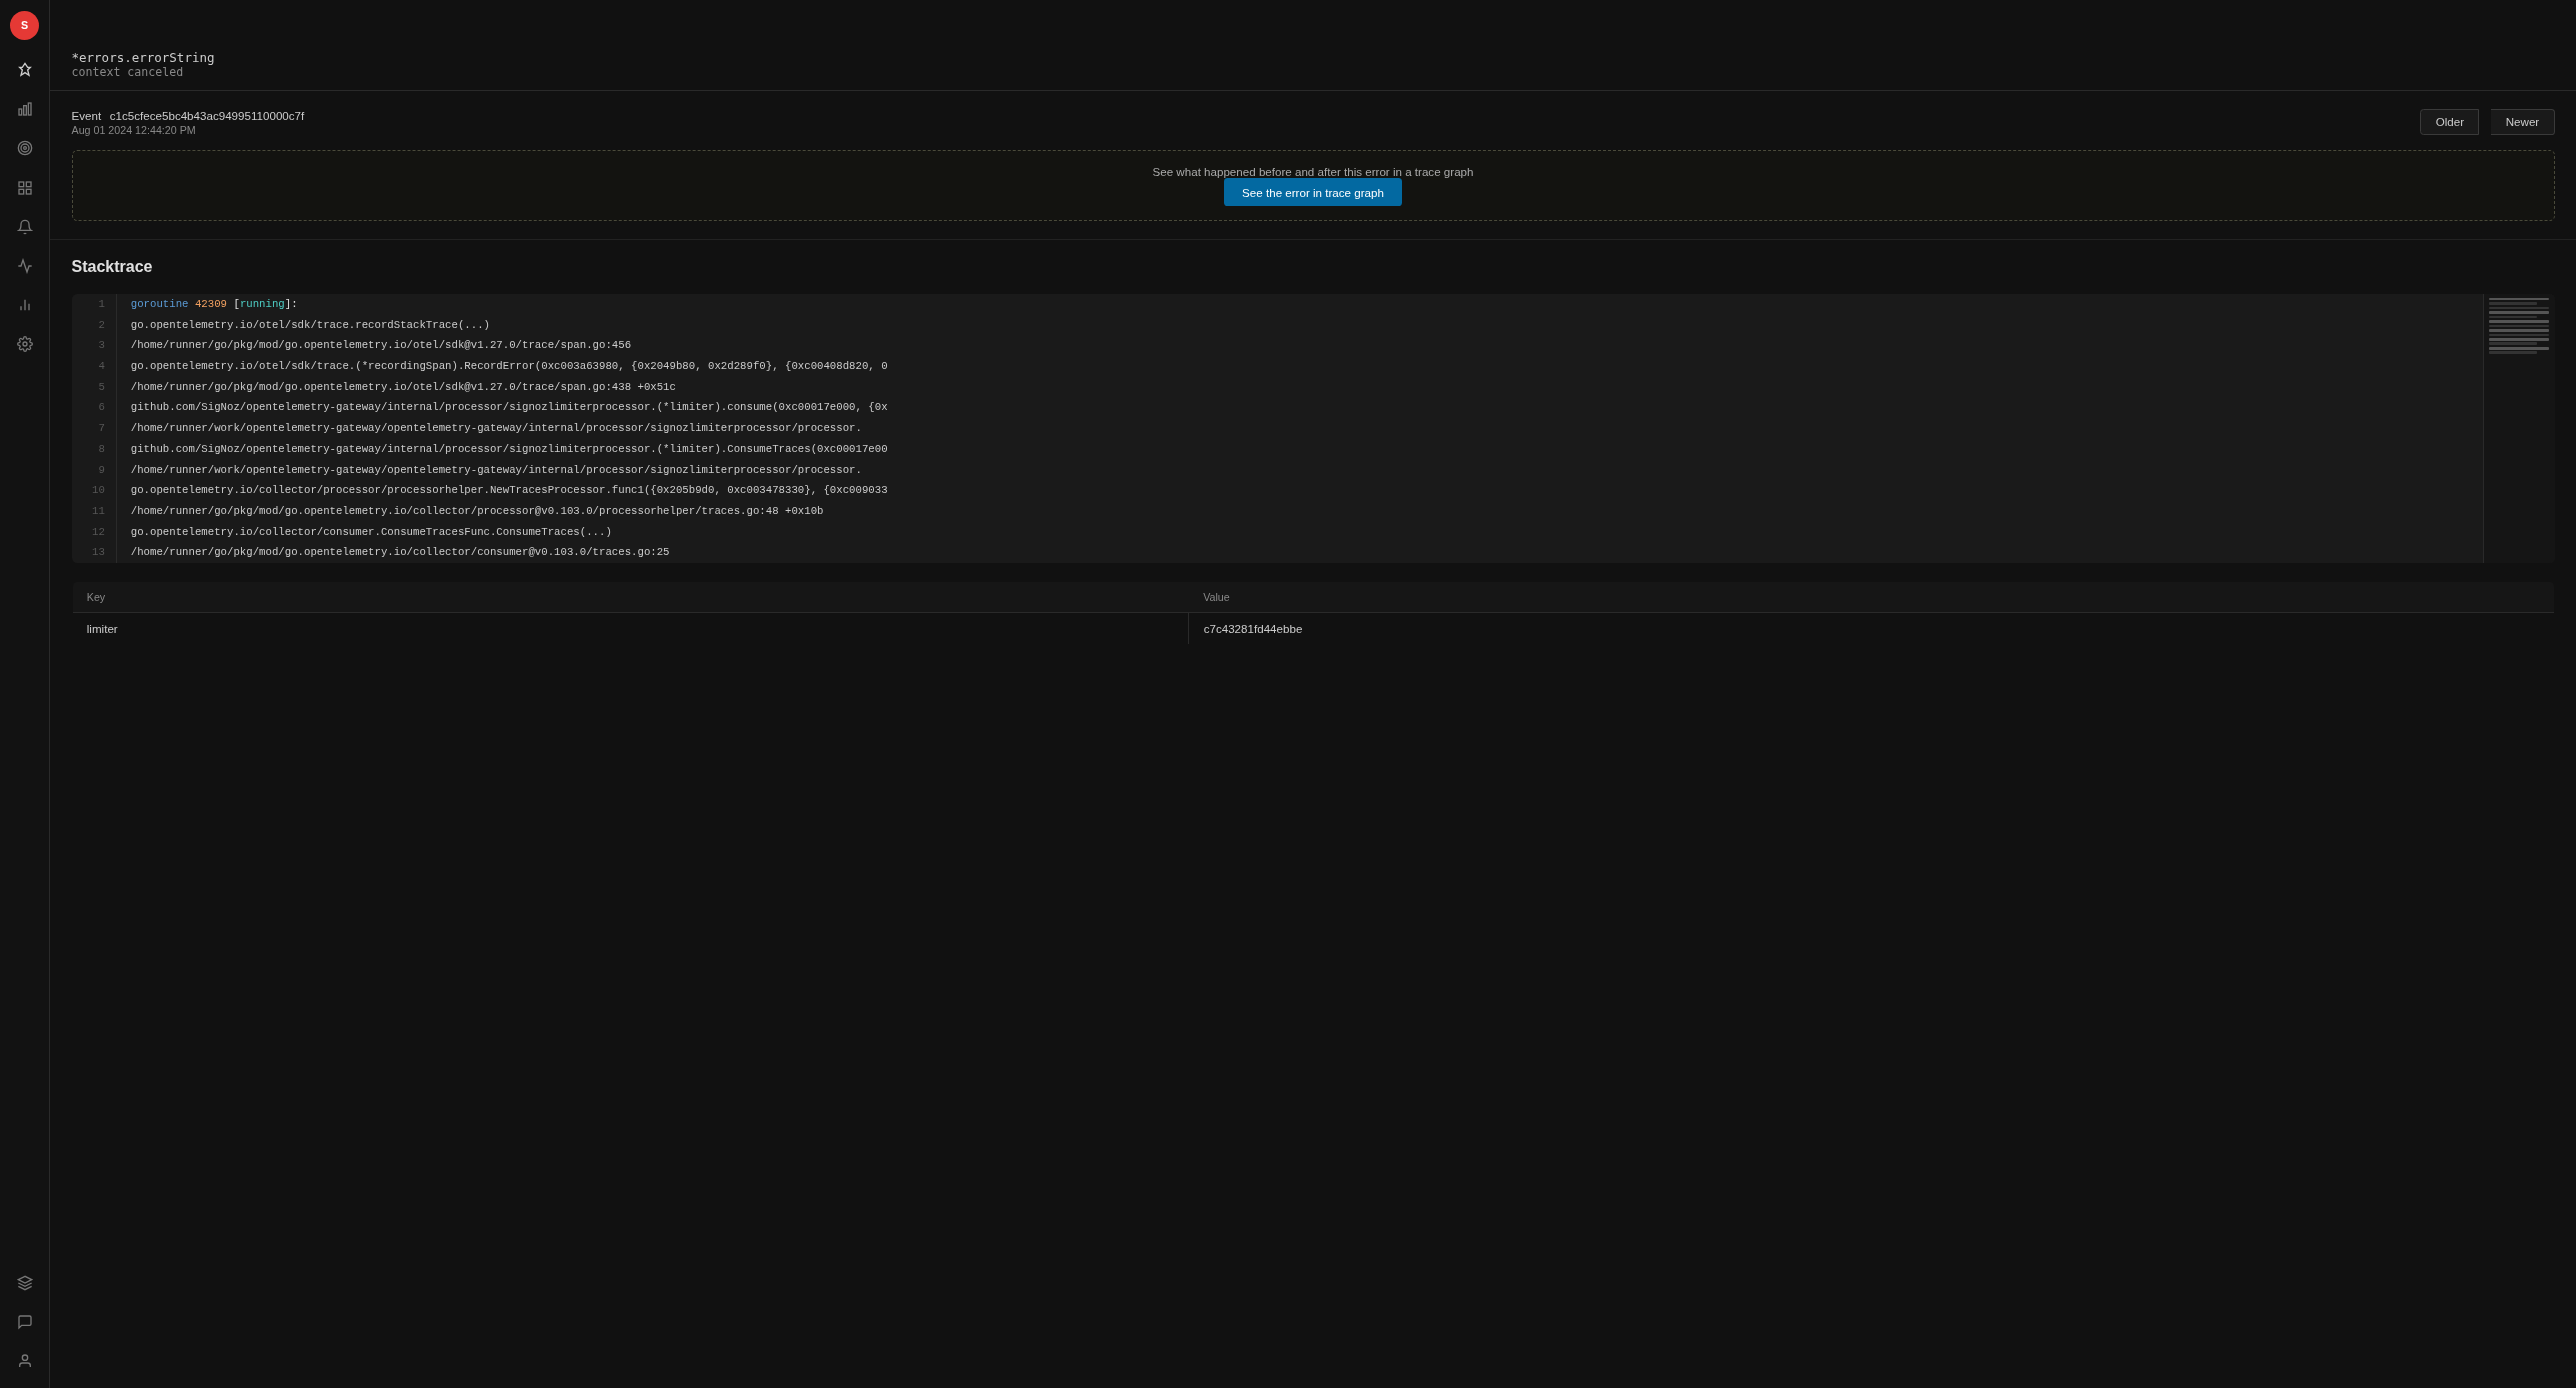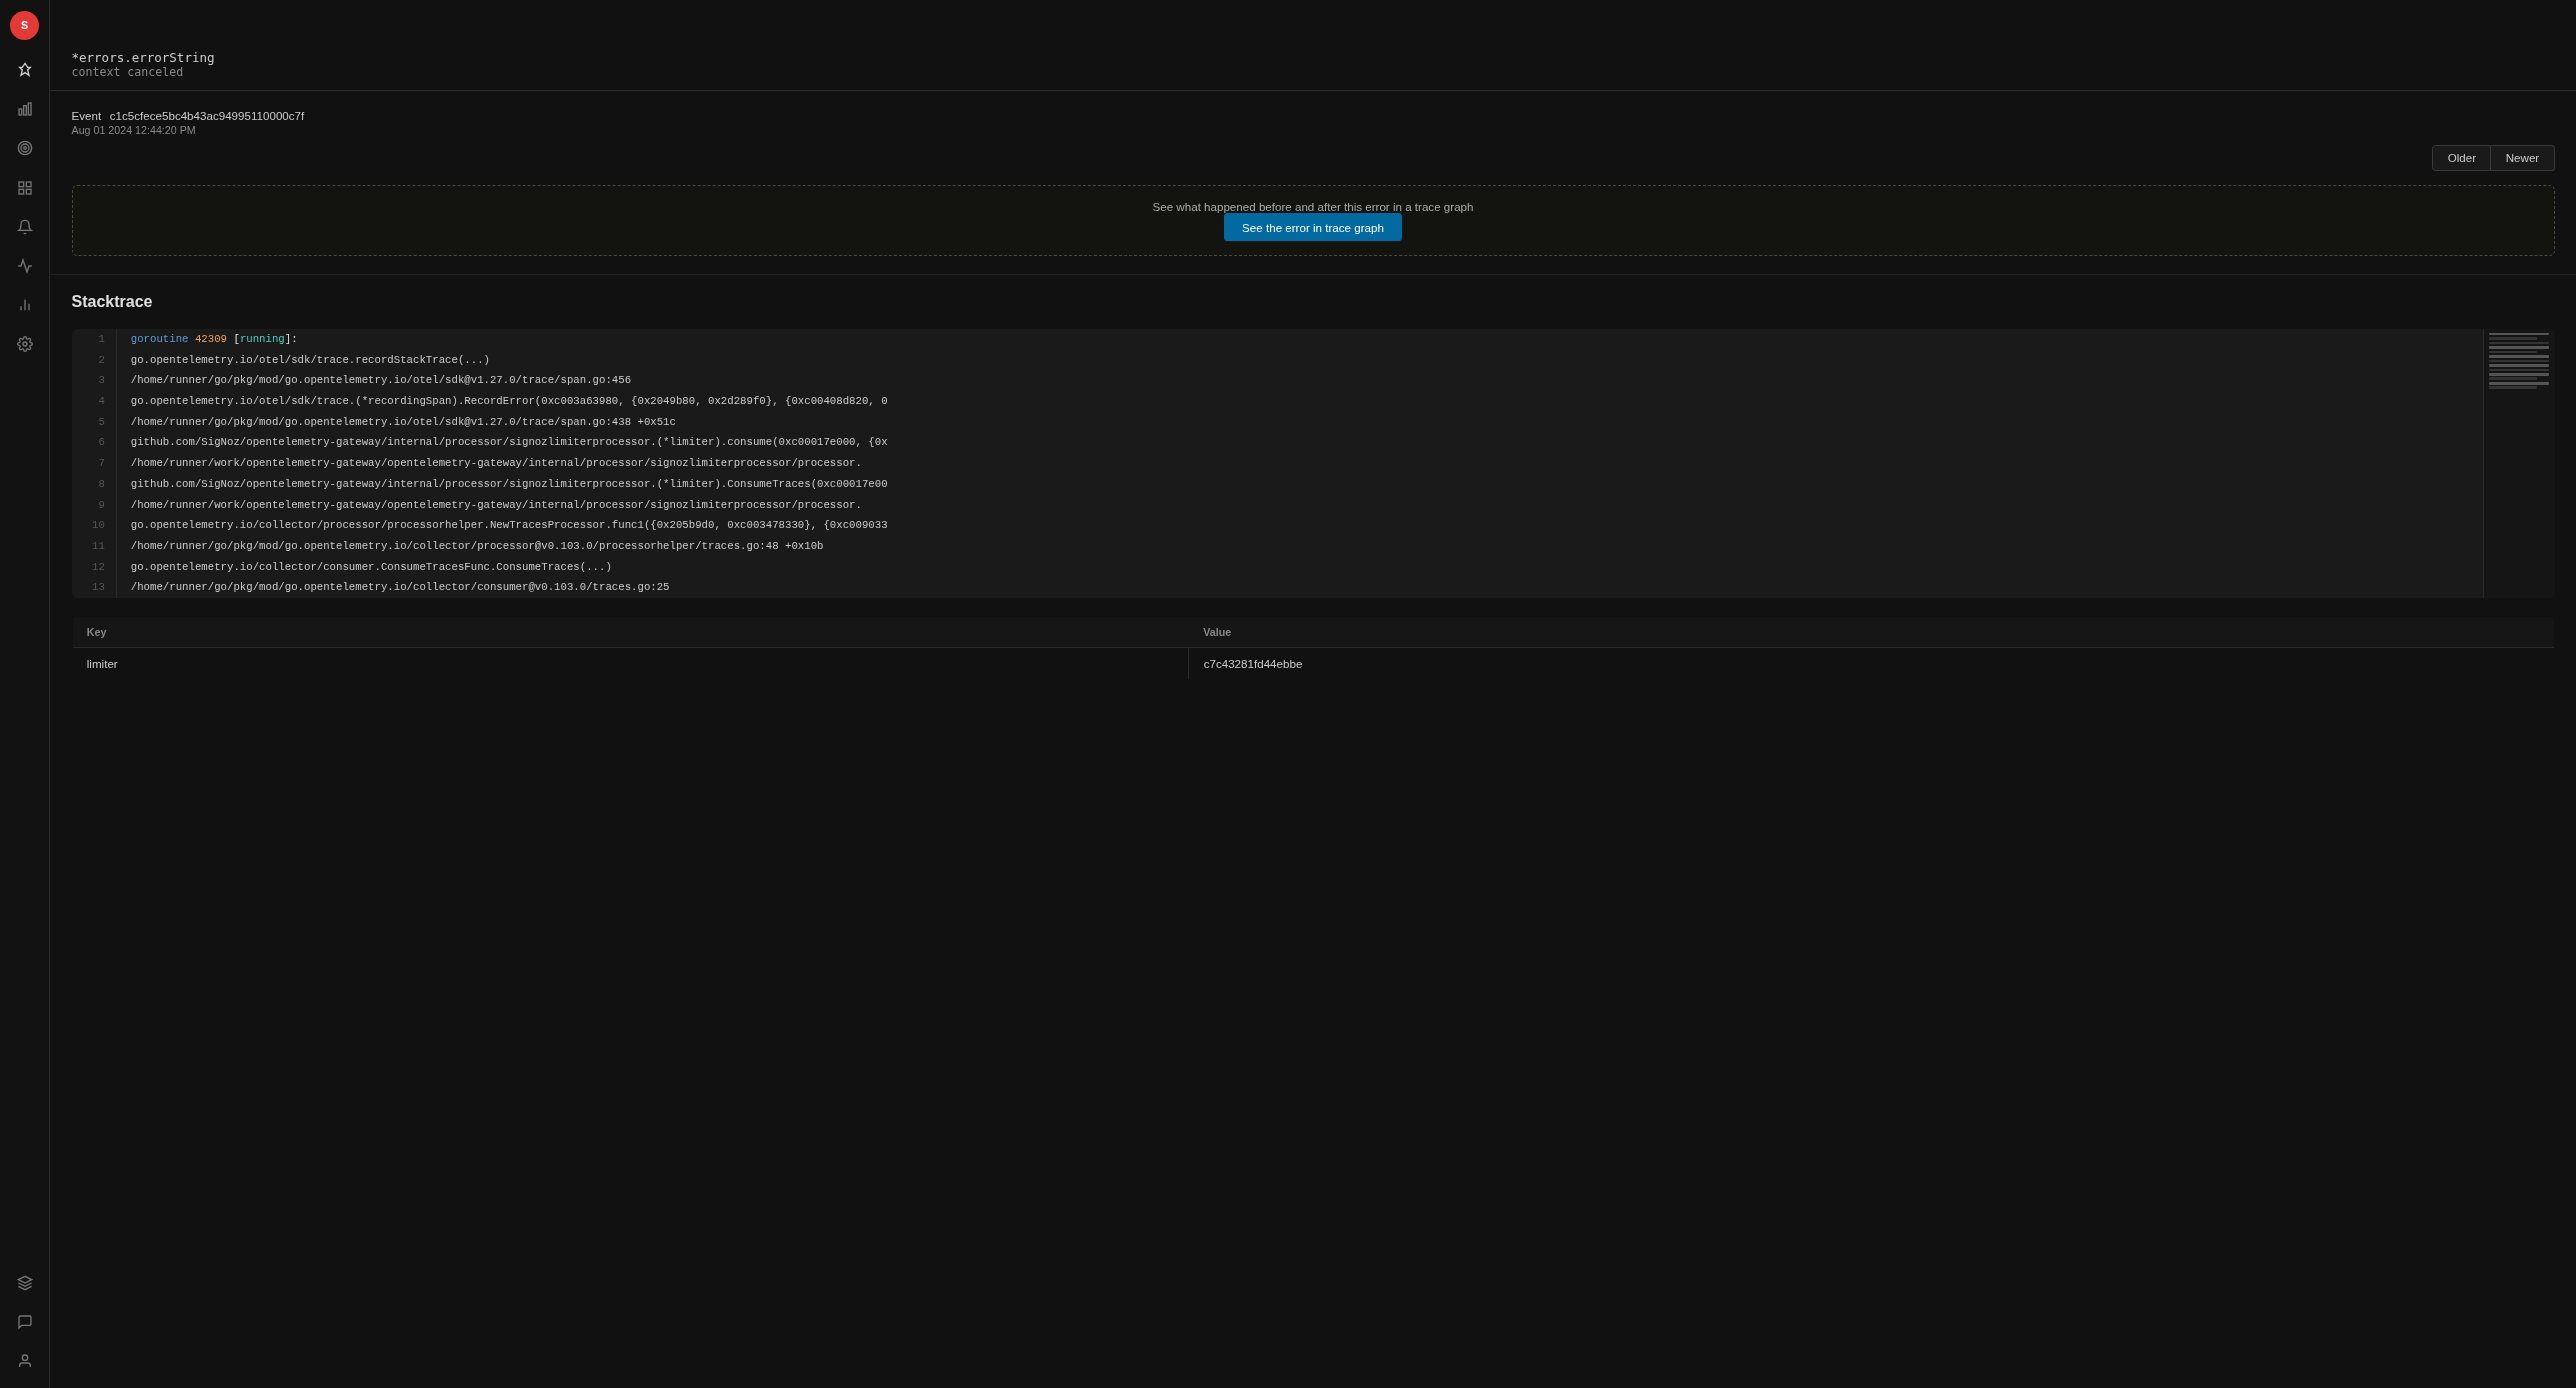--- a/index.html
+++ b/index.html
@@ -90,22 +90,21 @@
       color: #ccc;
       font-size: 11.6px;
     }
     .event-info .event-date {
       color: #888;
       font-size: 10.7px;
       margin-top: 1.8px;
     }
     .nav-buttons {
       display: flex;
-      gap: 0;
-      margin-top: 36px;
+      gap: 12px;
     }
     .nav-btn {
       background: #1a1a1a;
       border: 0.9px solid #3a3a3a;
       color: #ccc;
       padding: 5.4px 14.3px;
       cursor: pointer;
       font-size: 11.6px;
     }
     .nav-btn:first-child { border-radius: 3.6px 0 0 3.6px; }
@@ -213,21 +212,21 @@
       width: 100%;
       border-collapse: collapse;
       border: 0.9px solid #2a2a2a;
       border-radius: 5.4px;
       overflow: hidden;
     }
     .kv-table th {
       background: #161616;
       color: #888;
       font-size: 10.7px;
-      font-weight: 700;
+      font-weight: 400;
       padding: 9px 14.3px;
       text-align: left;
       border-bottom: 0.9px solid #2a2a2a;
     }
     .kv-table td {
       padding: 9px 14.3px;
       border-bottom: 0.9px solid #1e1e1e;
       color: #ccc;
       font-size: 11.6px;
     }

